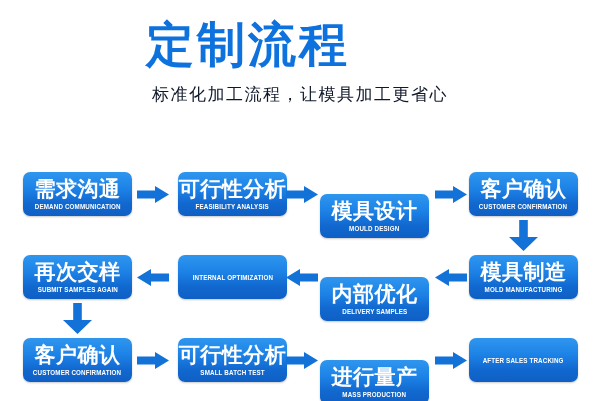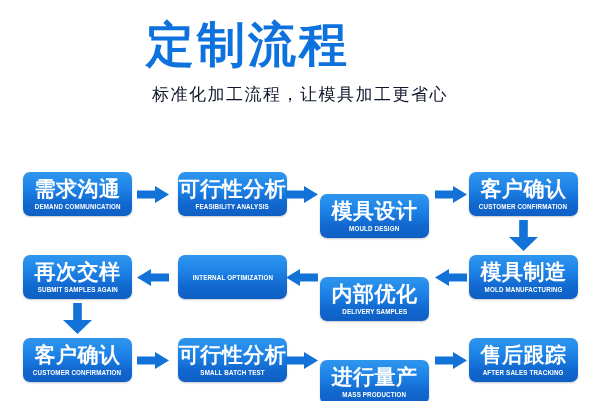--- a/index.html
+++ b/index.html
@@ -234,17 +234,16 @@
     <span class="en">MASS PRODUCTION</span>
   </div>
 
   <div class="arrow" style="left:435px; top:202px;">
     <svg width="32" height="17" viewBox="0 0 32 17">
       <path d="M0 4.6 H18 V0 L32 8.5 L18 17 V12.4 H0 Z" fill="#1272d8"></path>
     </svg>
   </div>
 
   <div class="node row3 col4">
-    <span class="cn">售后跟踪</span>
     <span class="en">AFTER SALES TRACKING</span>
   </div>
 
 </div>
 
 </body></html>

